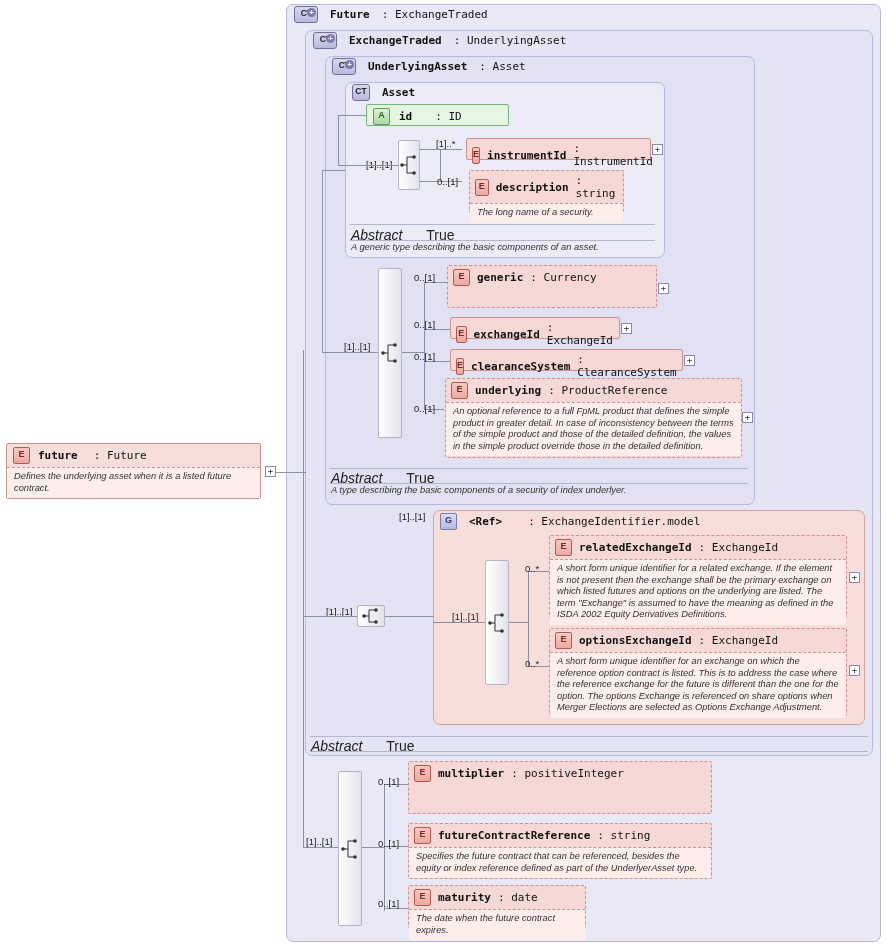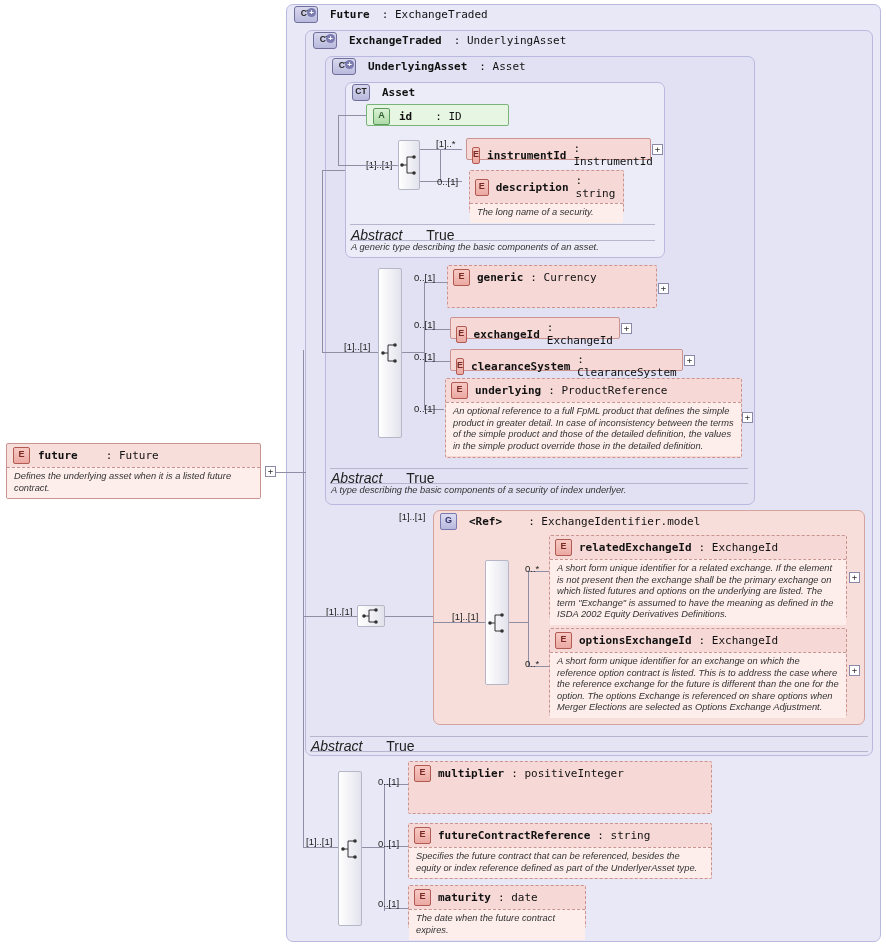--- a/index.html
+++ b/index.html
@@ -354,21 +354,21 @@
       <span class="ty-n">: date</span>
     </div>
     <div class="docbox">The date when the future contract expires.</div>
   </div>
   <div class="card" style="left:378px;top:898px;">0..[1]</div>
 
   <div class="abs futurebox" style="left:6px;top:443px;width:255px;height:56px;">
     <div class="row" style="display:flex;align-items:center;gap:8px;padding:3px 6px;">
       <span class="e-ico">E</span>
       <span class="nm-b">future</span>
-      <span class="ty-n" style="margin-left:20px;">: Future</span>
+      <span class="ty-n" style="margin-left:8px;">: Future</span>
     </div>
     <div class="docbox" style="background:#fdeeec;">Defines the underlying asset when it is a listed future contract.</div>
   </div>
   <div class="abs plusbox" style="left:265px;top:466px;">+</div>
   <div class="h" style="left:276px;top:472px;width:30px;"></div>
   <div class="v" style="left:303px;top:350px;height:122px;"></div>
 
 </div>
 
 </body></html>

